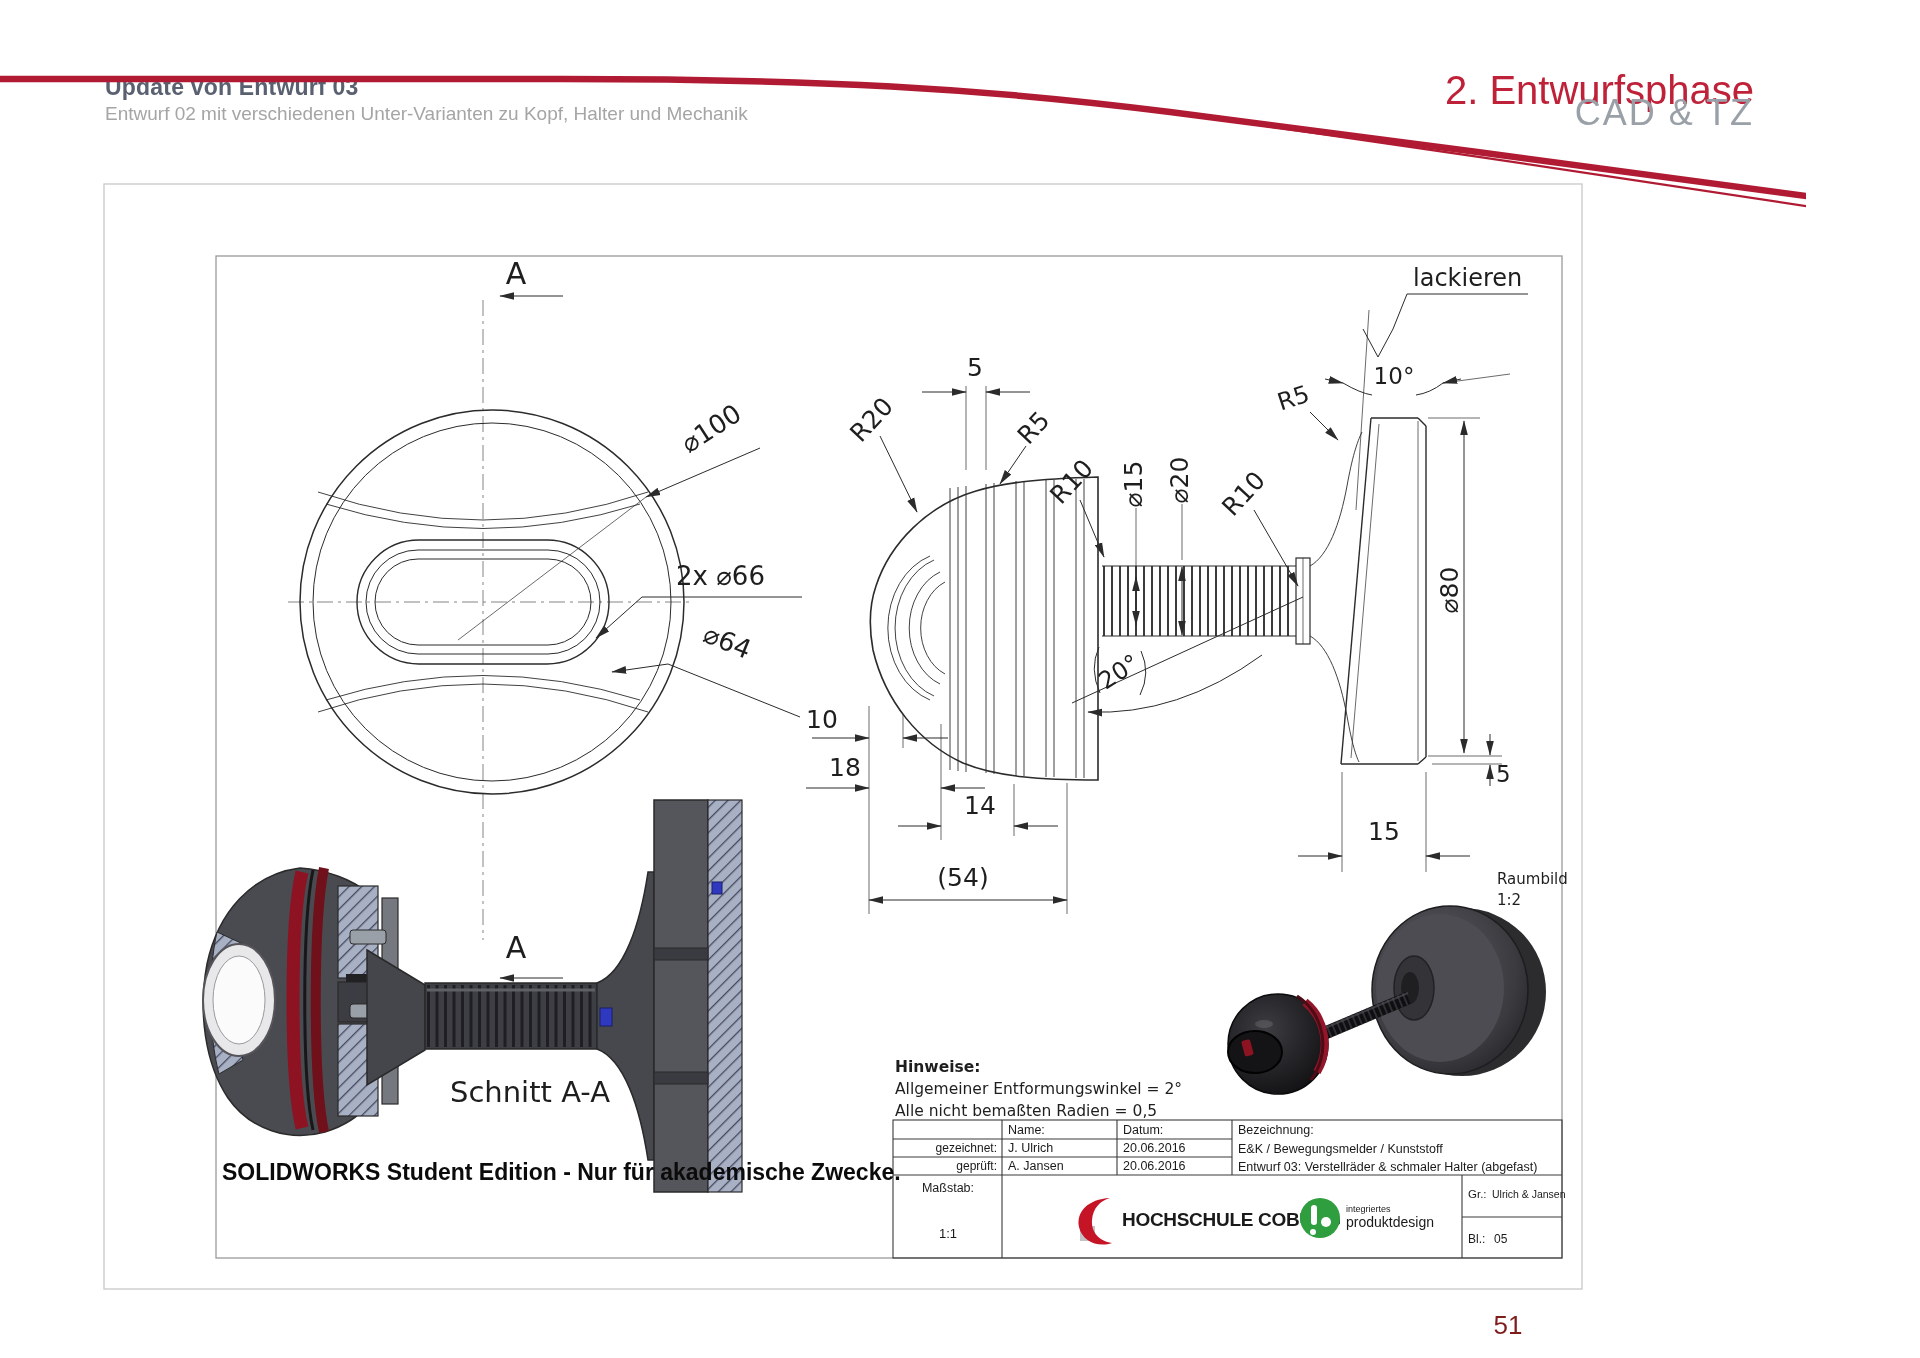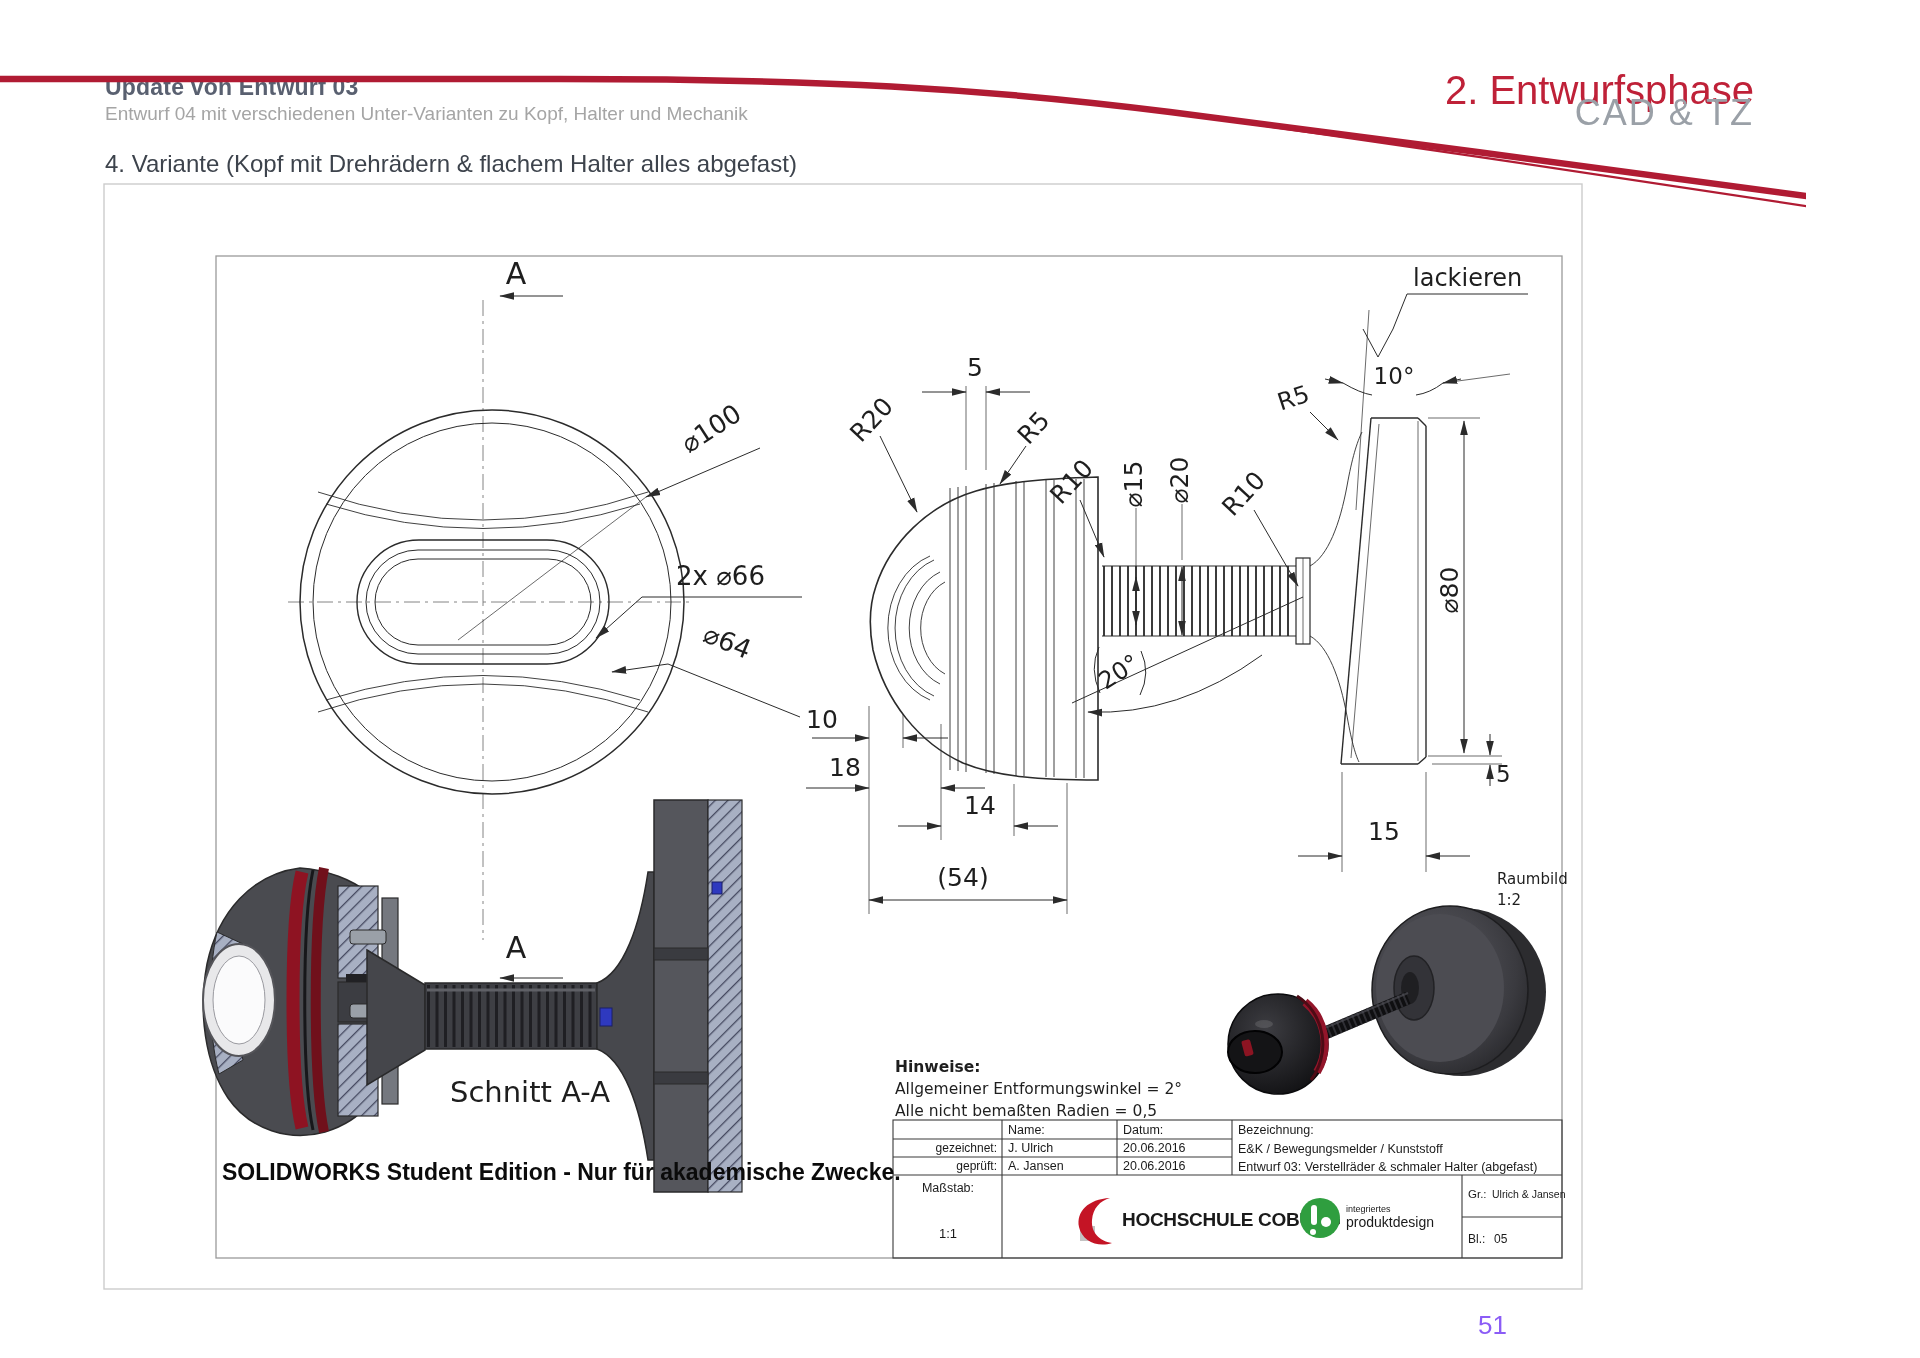--- a/index.html
+++ b/index.html
@@ -4,40 +4,39 @@
 <style>
   html,body{margin:0;padding:0;background:#fff;}
   .page{position:relative;width:1806px;height:1358px;background:#fff;overflow:hidden;
         font-family:"Liberation Sans",sans-serif;}
   .abs{position:absolute;}
   .hdr-title{left:105px;top:74px;font-size:23px;font-weight:bold;color:#596070;letter-spacing:.2px;}
   .hdr-sub{left:105px;top:103px;font-size:19px;font-weight:400;color:#a5a5a5;}
   .hdr-phase{right:52px;top:44px;font-size:40px;font-weight:300;color:#bf2138;text-align:right;margin-top:24px;}
   .hdr-phase-sub{right:52px;top:92px;font-size:36px;font-weight:300;color:#9aa0a7;text-align:right;letter-spacing:2px;}
   .sec-heading{left:105px;top:150px;font-size:24px;font-weight:300;color:#3d434c;}
-  .pnum{left:1478px;top:1310px;font-size:26px;font-weight:300;color:#8b5cf6;width:60px;text-align:left;}
+  .pnum{left:1478px;top:1310px;font-size:26px;font-weight:300;color:#7f1d1d;width:60px;text-align:center;}
   svg text{font-family:"DejaVu Sans",sans-serif;}
   .dim{fill:#1e1e1e;}
   .tb{font-family:"Liberation Sans",sans-serif;fill:#1a1a1a;}
   .thin{stroke:#2b2b2b;stroke-width:1;fill:none;}
   .ext{stroke:#2b2b2b;stroke-width:.7;fill:none;}
   .part{stroke:#2b2b2b;stroke-width:1.6;fill:#fff;}
   .part2{stroke:#2b2b2b;stroke-width:.9;fill:none;}
   .cl{stroke:#777;stroke-width:.9;fill:none;stroke-dasharray:16 5 3 5;}
 </style>
 </head>
 <body>
 
 <div class="page">
 
   <div class="abs hdr-title">Update von Entwurf 03</div>
-  <div class="abs hdr-sub">Entwurf 04 mit verschiedenen Unter-Varianten zu Kopf, Halter und Mechanik</div>
+  <div class="abs hdr-sub">Entwurf 02 mit verschiedenen Unter-Varianten zu Kopf, Halter und Mechanik</div>
   <div class="abs hdr-phase">2. Entwurfsphase</div>
   <div class="abs hdr-phase-sub">CAD &amp; TZ</div>
-  <div class="abs sec-heading">4. Variante (Kopf mit Drehrädern &amp; flachem Halter alles abgefast)</div>
 
   <svg class="abs" style="left:103px;top:183px;" width="1480" height="1107" viewBox="103 183 1480 1107">
     <defs>
       <marker id="arr" viewBox="0 0 10 6" refX="9.5" refY="3" markerWidth="15" markerHeight="9" orient="auto-start-reverse" markerUnits="userSpaceOnUse">
         <path d="M0,0.4 L10,3 L0,5.6 Z" fill="#2b2b2b"></path>
       </marker>
       <pattern id="hatchB" width="9" height="9" patternUnits="userSpaceOnUse" patternTransform="rotate(45)">
         <rect width="9" height="9" fill="#a8b0c3"></rect>
         <line x1="0" y1="0" x2="0" y2="9" stroke="#464a61" stroke-width="2.6"></line>
       </pattern>

